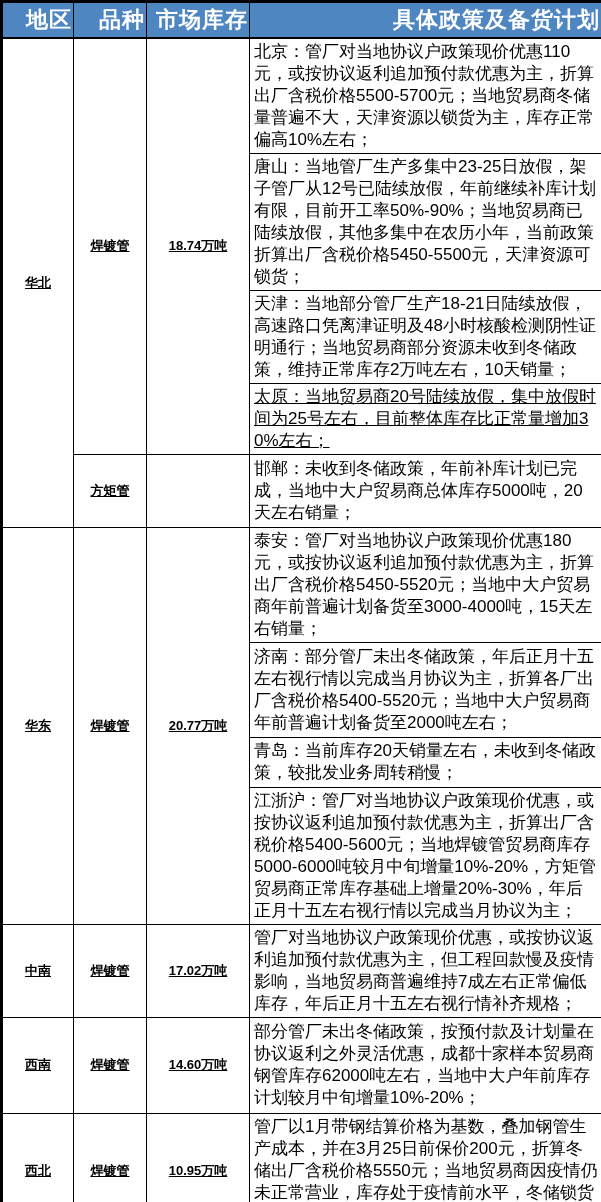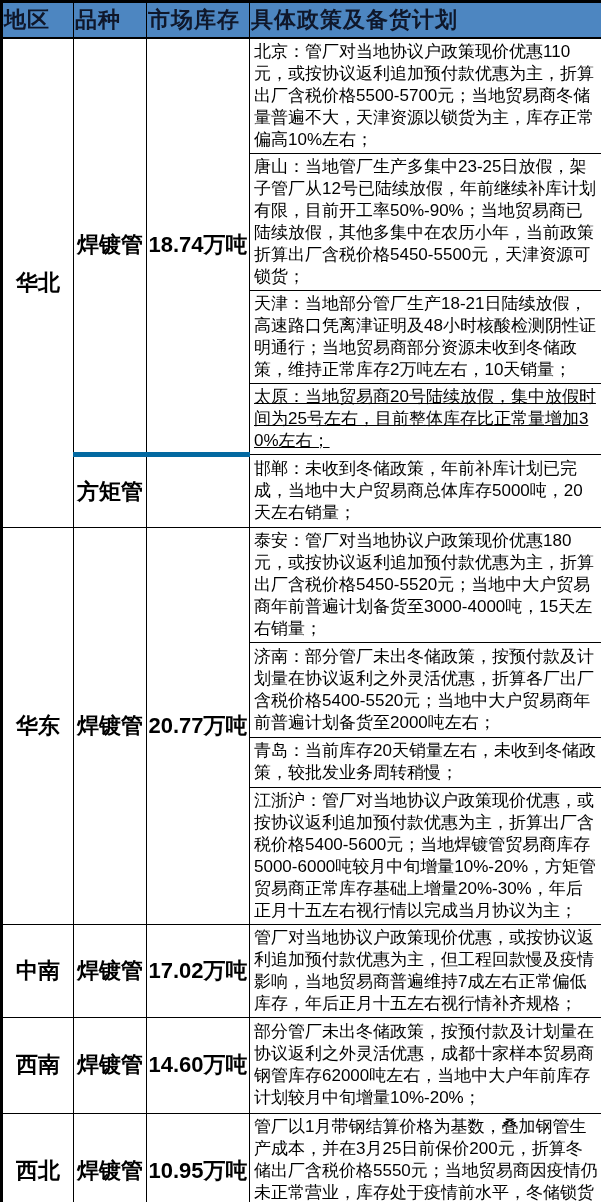--- a/index.html
+++ b/index.html
@@ -20,45 +20,46 @@
   col.c-variety{width:73px;}
   col.c-inventory{width:103px;}
   col.c-policy{width:353px;}
   th,td{
     border:1px solid #000;
     box-sizing:border-box;
     color:#000;
   }
   th.hdr{
     background:#4d86c1;
-    color:#0f172a;
+    color:#ffffff;
     font-size:22px;
     font-weight:bold;
     height:36px;
-    text-align:left;
+    text-align:right;
     vertical-align:middle;
     border-bottom:2px solid #000;
     letter-spacing:1px;
   }
   td.region, td.variety, td.inventory{
     text-align:center;
     vertical-align:middle;
     font-weight:bold;
-    font-size:22px;
+    font-size:13px;
+    text-decoration:underline;
   }
   td.policy{
     font-size:17px;
     line-height:22px;
     vertical-align:middle;
     padding:2px 3px 2px 4px;
     text-align:left;
     word-break:break-all;
   }
   tr.gray-top td.variety, tr.gray-top td.inventory{
-    border-top:5px solid #0369a1;
+    border-top:1px solid #0369a1;
   }
 </style>
 </head>
 <body>
 
 <div class="page">
   <table class="main">
     <colgroup>
       <col class="c-region">
         <col class="c-variety">
@@ -96,21 +97,21 @@
         <td class="policy">邯郸：未收到冬储政策，年前补库计划已完成，当地中大户贸易商总体库存5000吨，20天左右销量；</td>
       </tr>
 
       <tr style="height:89px;">
         <td class="region" rowspan="4">华东</td>
         <td class="variety" rowspan="4">焊镀管</td>
         <td class="inventory" rowspan="4">20.77万吨</td>
         <td class="policy">泰安：管厂对当地协议户政策现价优惠180元，或按协议返利追加预付款优惠为主，折算出厂含税价格5450-5520元；当地中大户贸易商年前普遍计划备货至3000-4000吨，15天左右销量；</td>
       </tr>
       <tr style="height:95px;">
-        <td class="policy">济南：部分管厂未出冬储政策，按预付款及计划量在协议返利之外灵活优惠，折算各厂出厂含税价格5400-5520元；当地中大户贸易商年前普遍计划备货至2000吨左右；</td>
+        <td class="policy">济南：部分管厂未出冬储政策，年后正月十五左右视行情以完成当月协议为主，折算各厂出厂含税价格5400-5520元；当地中大户贸易商年前普遍计划备货至2000吨左右；</td>
       </tr>
       <tr style="height:50px;">
         <td class="policy">青岛：当前库存20天销量左右，未收到冬储政策，较批发业务周转稍慢；</td>
       </tr>
       <tr style="height:125px;">
         <td class="policy">江浙沪：管厂对当地协议户政策现价优惠，或按协议返利追加预付款优惠为主，折算出厂含税价格5400-5600元；当地焊镀管贸易商库存5000-6000吨较月中旬增量10%-20%，方矩管贸易商正常库存基础上增量20%-30%，年后正月十五左右视行情以完成当月协议为主；</td>
       </tr>
 
       <tr style="height:87px;">
         <td class="region">中南</td>

